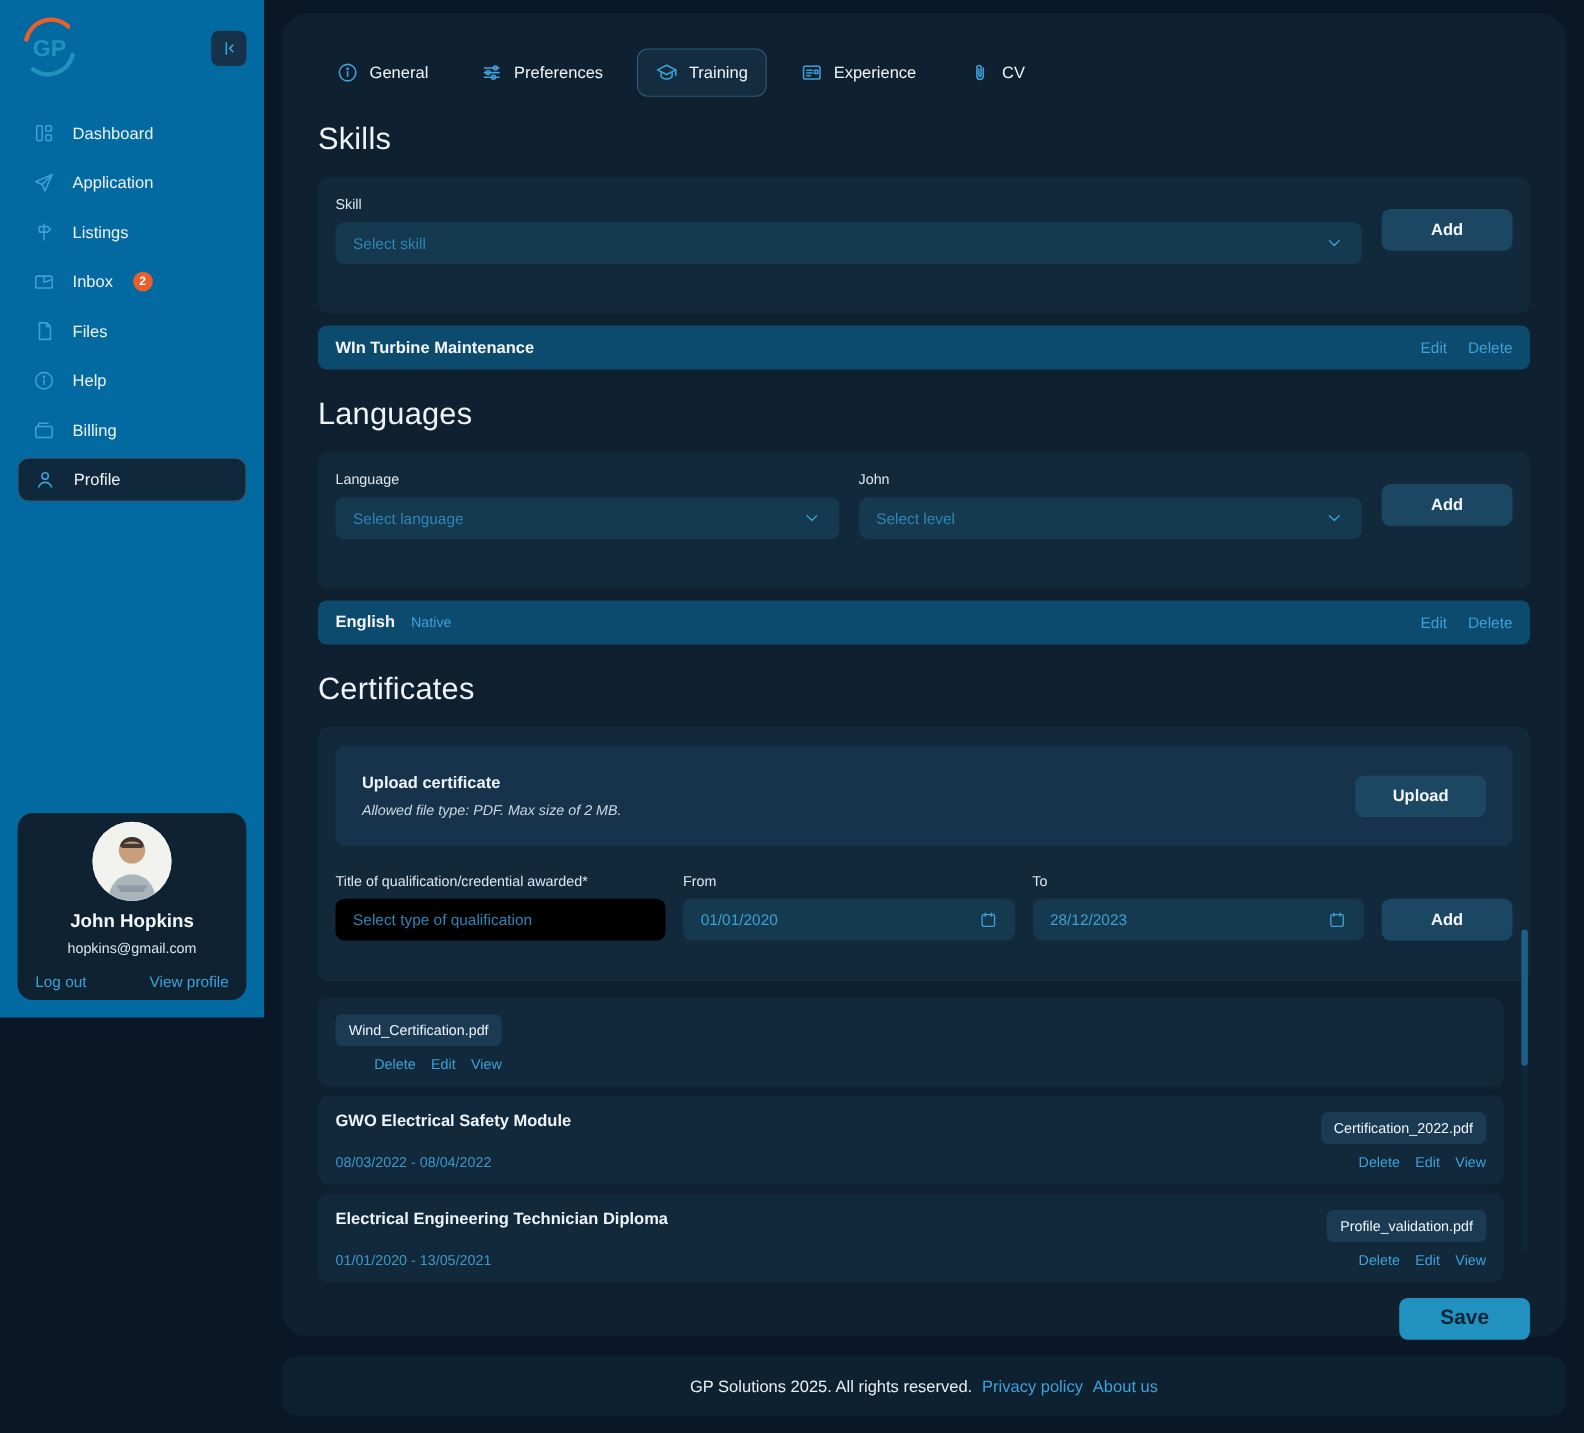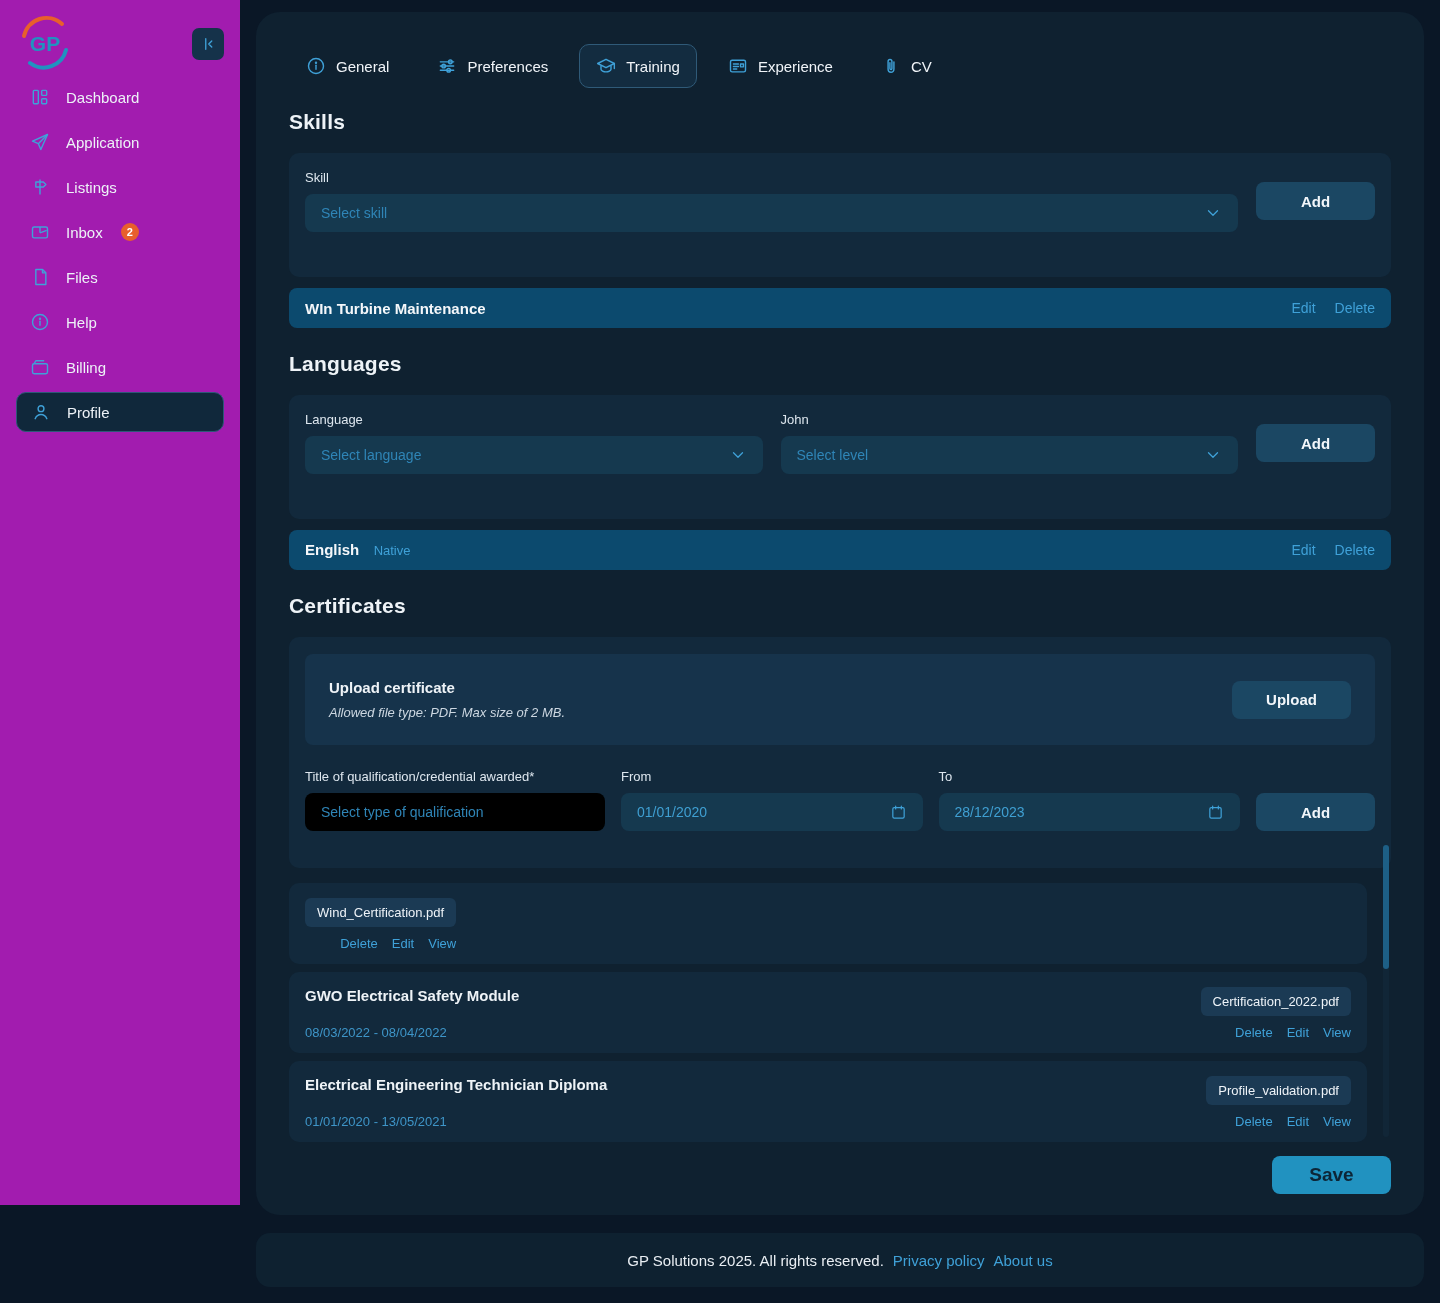--- a/index.html
+++ b/index.html
@@ -5,46 +5,46 @@
   * { margin:0; padding:0; box-sizing:border-box; }
   html,body { width:1440px; height:1303px; }
   body {
     background:#0a1726;
     font-family:"Liberation Sans", sans-serif;
     color:#eef3f7;
     position:relative;
     overflow:hidden;
   }
   
-  .sidebar { position:absolute; left:0; top:0; width:240px; height:1205px; background:#a21caf; }
+  .sidebar { position:absolute; left:0; top:0; width:240px; height:925px; background:#0369a1; }
   .logo-wrap { position:absolute; left:16px; top:14px; width:58px; height:58px; }
   .collapse-btn { position:absolute; right:16px; top:28px; width:32px; height:32px; border-radius:7px;
     background:#15324a; display:flex; align-items:center; justify-content:center; cursor:pointer; }
-  .nav { position:absolute; top:72px; left:0; width:240px; }
+  .nav { position:absolute; top:96px; left:0; width:240px; }
   .nav-item { display:flex; align-items:center; gap:16px; height:40px; margin:5px 16px; padding:0 14px;
     border-radius:10px; font-size:15px; font-weight:500; color:#edf2f7; cursor:pointer; }
   .nav-item.active { background:#10283b; border:1px solid #2d5877; }
   .nav-icon { width:20px; height:20px; display:flex; align-items:center; justify-content:center; color:#3fa1d8; flex:none; }
   .badge { background:#e85f2c; color:#fff; font-size:11px; font-weight:600; min-width:18px; height:18px;
     border-radius:9px; display:flex; align-items:center; justify-content:center; padding:0 5px; margin-left:2px; }
   .user-card { position:absolute; left:16px; bottom:16px; width:208px; height:170px; background:#0e2231;
     border-radius:14px; padding:8px 16px 14px; display:flex; flex-direction:column; align-items:center; }
   .avatar { width:72px; height:72px; border-radius:50%; background:#f2f2f0; overflow:hidden; flex:none; }
   .user-name { font-size:17px; font-weight:700; margin-top:9px; color:#f4f7fa; }
   .user-email { font-size:13px; color:#dbe4ec; margin-top:6px; }
   .user-links { display:flex; justify-content:space-between; width:100%; margin-top:15px; }
   .link { color:#3fa1d8; font-size:14px; cursor:pointer; text-decoration:none; }
   
   .panel { position:absolute; left:256px; top:12px; width:1168px; height:1203px; background:#0f2130; border-radius:24px; padding:32px 33px 0; }
   .tabs { display:flex; align-items:center; gap:14px; margin-bottom:22px; }
   .tab { display:flex; align-items:center; gap:10px; padding:11px 16px; font-size:15px; font-weight:500;
     color:#f0f4f8; border:1px solid transparent; border-radius:10px; cursor:pointer; }
   .tab.active { background:#132c40; border-color:#2f5a78; }
   .tab-icon { width:20px; height:20px; color:#3fa1d8; display:flex; }
-  .section-h { font-size:21px; font-weight:700; letter-spacing:.2px; margin:6px 0 19px; }
+  .section-h { font-size:28px; font-weight:400; letter-spacing:.2px; margin:6px 0 19px; }
   .card { background:#12293c; border-radius:10px; padding:17px 16px 45px; }
   .field-label { font-size:13px; color:#dde6ee; margin-bottom:9px; }
   .control-row { display:flex; align-items:center; gap:18px; }
   .fgroup { display:flex; flex-direction:column; }
   .grow { flex:1; }
   .select, .input, .datebox { height:38px; background:#15394f; border-radius:8px; display:flex; align-items:center;
     padding:0 16px; font-size:14px; cursor:pointer; }
   .placeholder { color:#2f85b7; }
   .datetext { color:#3f9fd2; }
   .select { justify-content:space-between; }
@@ -173,20 +173,38 @@
       <span class="nav-icon">
         <svg width="20" height="20" viewBox="0 0 24 24" fill="none" stroke="currentColor" stroke-width="1.7" stroke-linecap="round">
             <circle cx="12" cy="8" r="3.5"></circle>
             <path d="M5 20c1.5-3.5 4-5 7-5s5.5 1.5 7 5"></path>
           </svg>
       </span>
       <span>Profile</span>
     </div>
   </div>
 
+  <div class="user-card">
+    <div class="avatar">
+      <svg width="72" height="72" viewBox="0 0 72 72">
+        <rect width="72" height="72" fill="#f1f1ee"></rect>
+        <circle cx="36" cy="26" r="12" fill="#c99e7c"></circle>
+        <path d="M36 14c-7 0-11 5-11 10 0 0 2-6 11-6s11 6 11 6c0-5-4-10-11-10z" fill="#3b3430"></path>
+        <rect x="26" y="20" width="20" height="4" rx="2" fill="#2d2a28" opacity="0.85"></rect>
+        <path d="M14 72c2-18 12-24 22-24s20 6 22 24z" fill="#a9b4bb"></path>
+        <path d="M22 58h28l-4 6H26z" fill="#8d9aa3"></path>
+      </svg>
+    </div>
+    <div class="user-name">John Hopkins</div>
+    <div class="user-email">hopkins@gmail.com</div>
+    <div class="user-links">
+      <a class="link">Log out</a>
+      <a class="link">View profile</a>
+    </div>
+  </div>
 </div>
 
 <div class="panel">
 
   <div class="tabs">
     <div class="tab">
       <span class="tab-icon">
         <svg width="20" height="20" viewBox="0 0 24 24" fill="none" stroke="currentColor" stroke-width="1.7">
             <circle cx="12" cy="12" r="9"></circle>
             <path d="M12 11v5" stroke-linecap="round"></path>

